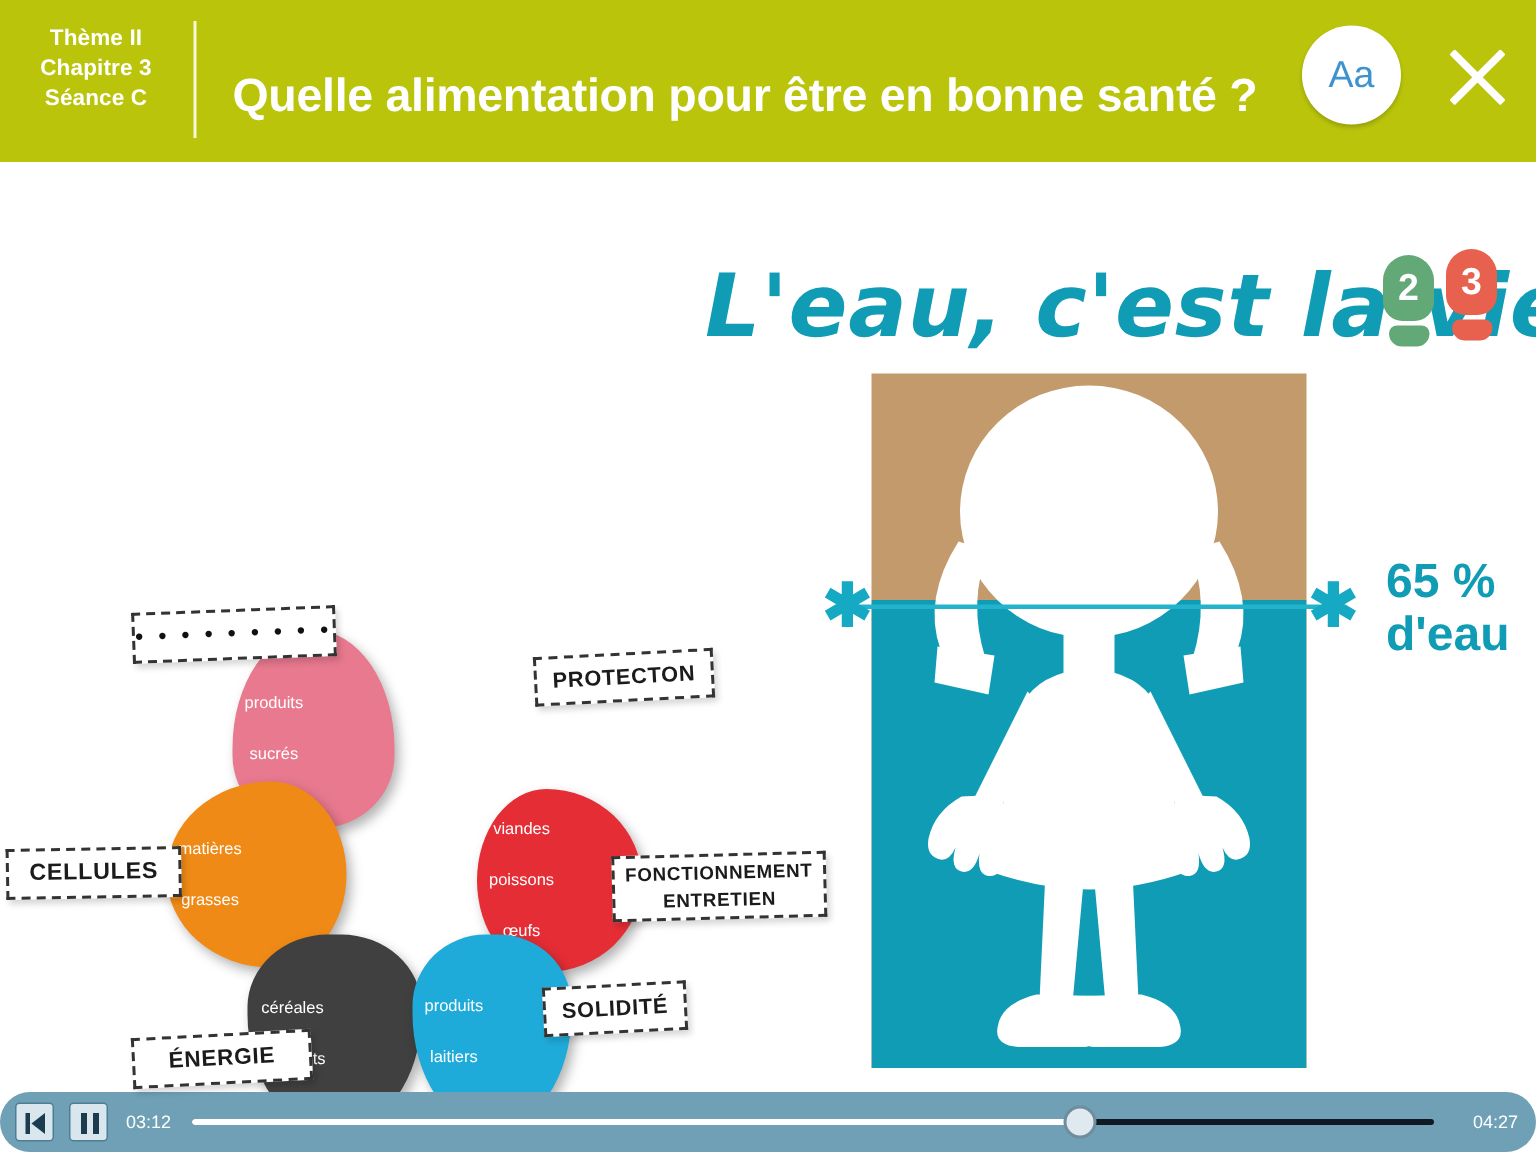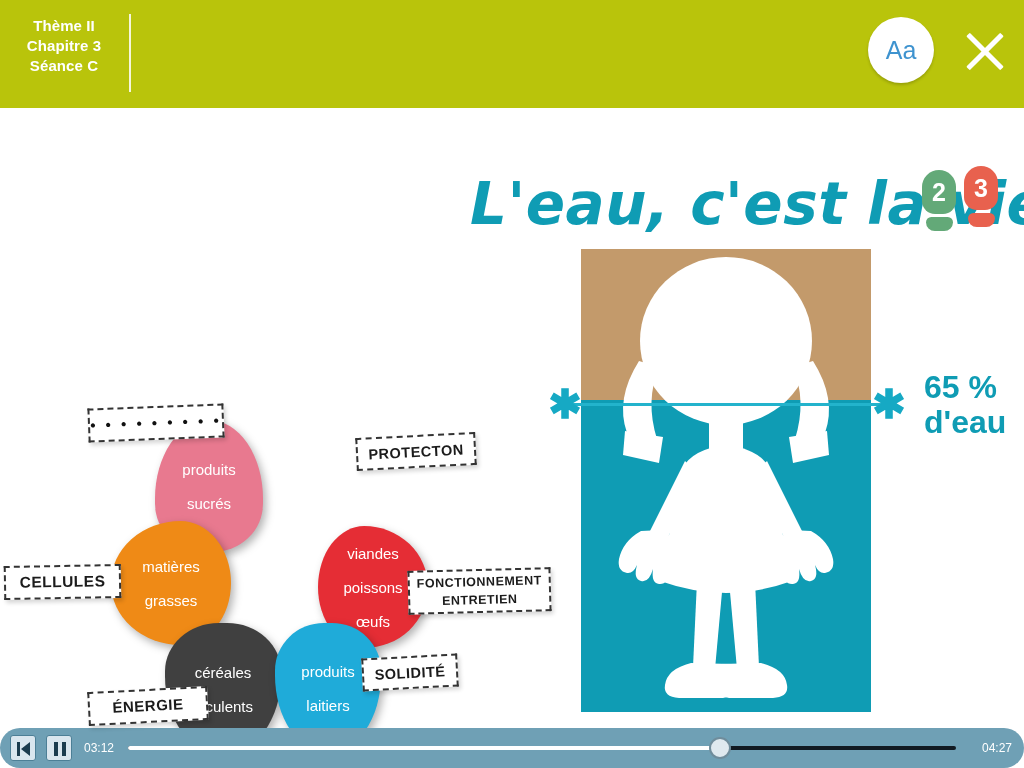--- a/index.html
+++ b/index.html
@@ -31,22 +31,22 @@
   .close-btn:before { transform:rotate(45deg); }
   .close-btn:after  { transform:rotate(-45deg); }
 
   
   .stage { position:absolute; left:0; top:108px; width:1024px; height:620px;
     background:#ffffff; }
 
   
   .flower { position:absolute; left:0; top:170px; width:500px; height:360px; }
   .petal { position:absolute; width:108px; height:132px;
-    display:flex; align-items:center; justify-content:center; text-align:center;
-    color:#ffffff; font-size:15px; line-height:17px; font-weight:normal;
+    display:flex; align-items:center; justify-content:flex-start; text-align:center;
+    color:#ffffff; font-size:11px; line-height:17px; font-weight:normal;
     filter:drop-shadow(3px 4px 4px rgba(0,0,0,.30)); }
   .petal span { display:block; padding:0 4px; }
 
   
   .p-pink   { left:155px; top:142px; border-radius:52% 52% 48% 48% / 62% 62% 38% 38%;
               background:#e8798f; }
   .p-green  { left:273px; top:143px; border-radius:52% 52% 48% 48% / 62% 62% 38% 38%;
               background:#35a849; }
   .p-orange { left:111px; top:243px; width:120px; height:124px;
               border-radius:58% 42% 42% 58% / 50% 50% 50% 50%; background:#ef8a16; }
@@ -141,20 +141,21 @@
 
 <div id="app">
 
   <div class="header">
     <div class="hdr-left">
       <div>Thème II</div>
       <div>Chapitre 3</div>
       <div>Séance C</div>
     </div>
     <div class="hdr-divider"></div>
+    <div class="hdr-title">Quelle alimentation pour être  en bonne santé ?</div>
     <div class="aa-btn">Aa</div>
     <div class="close-btn"></div>
   </div>
 
   <div class="stage">
 
     <div class="flower">
 
       <div class="petal p-pink">
         <span>

